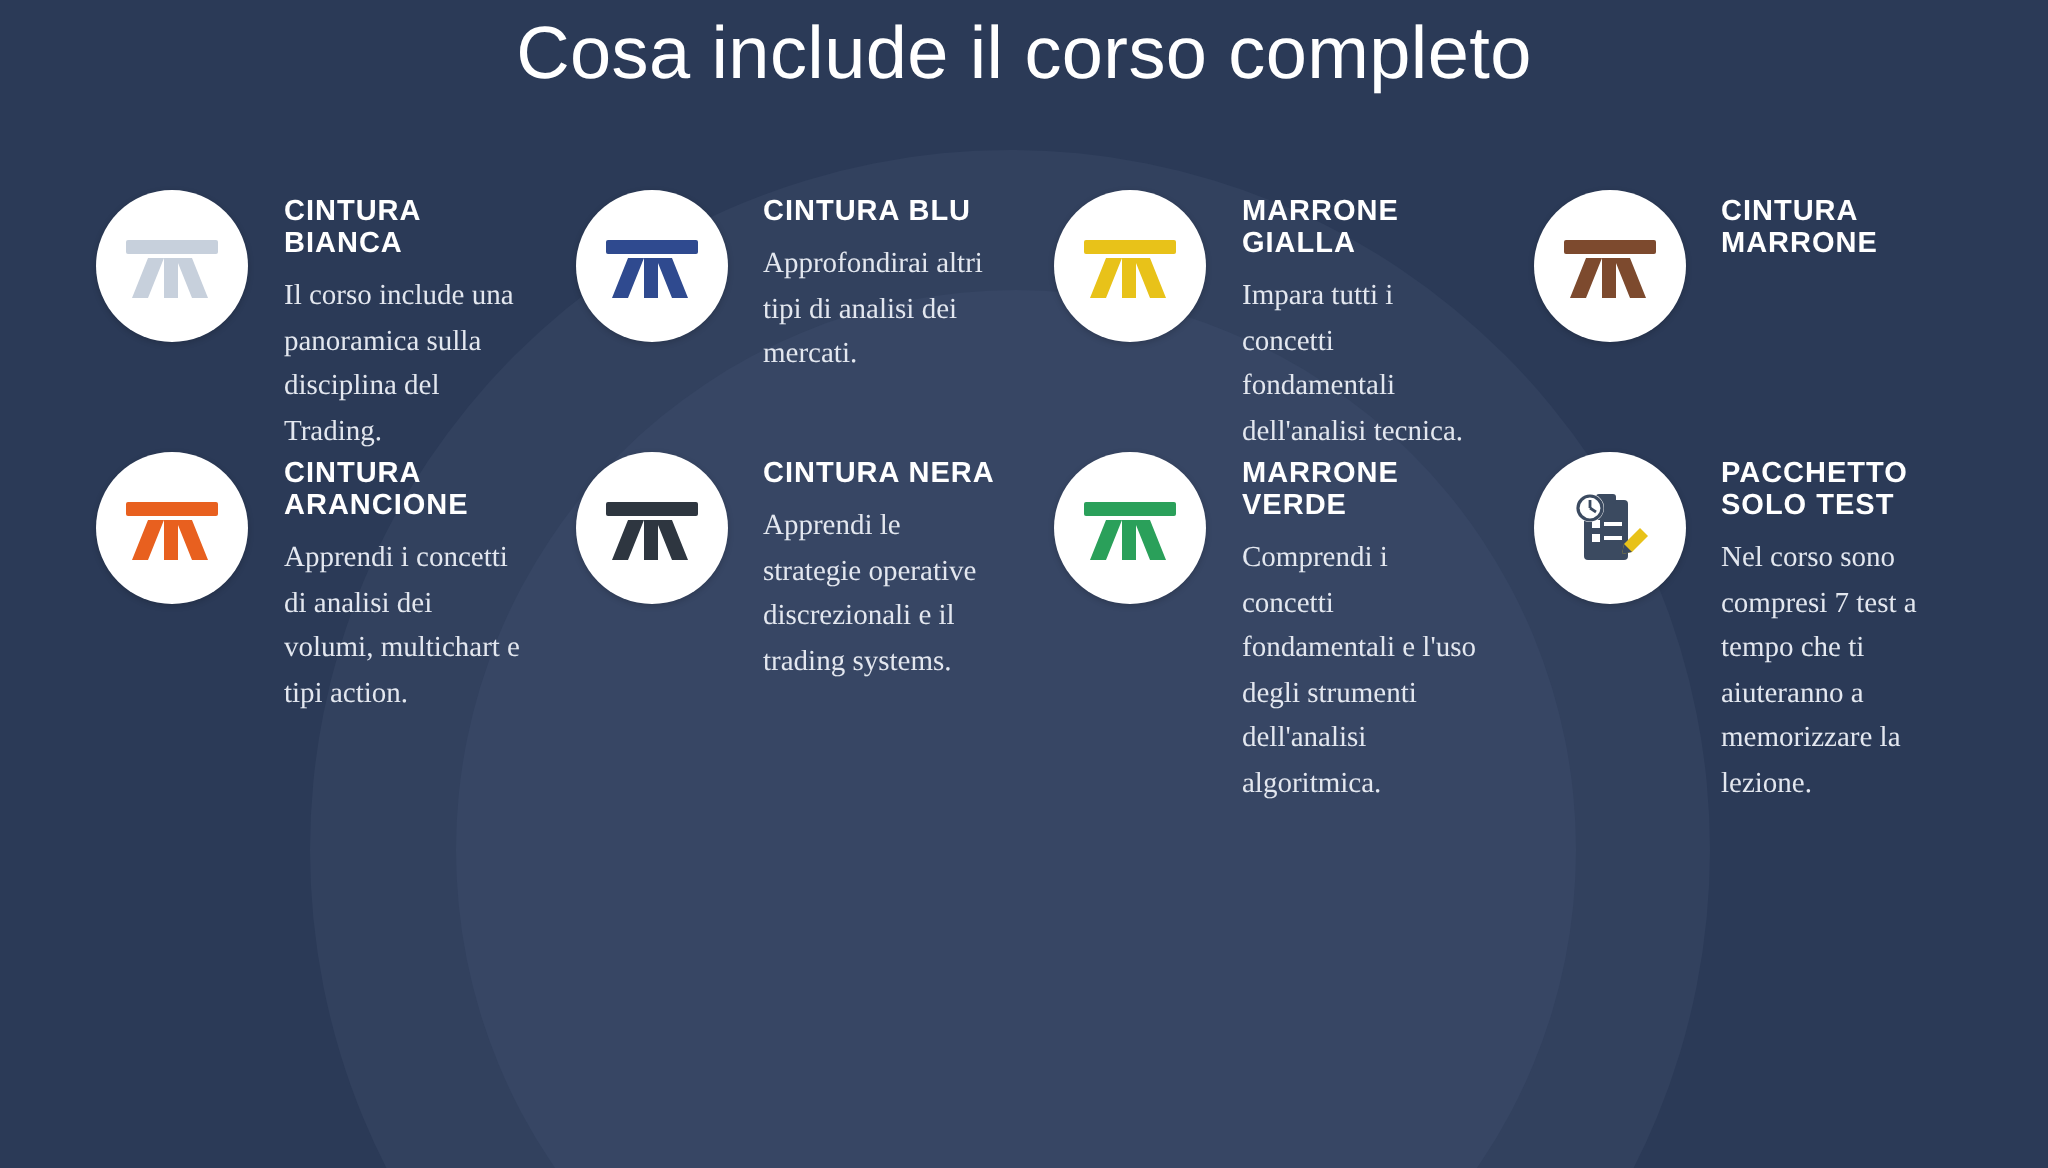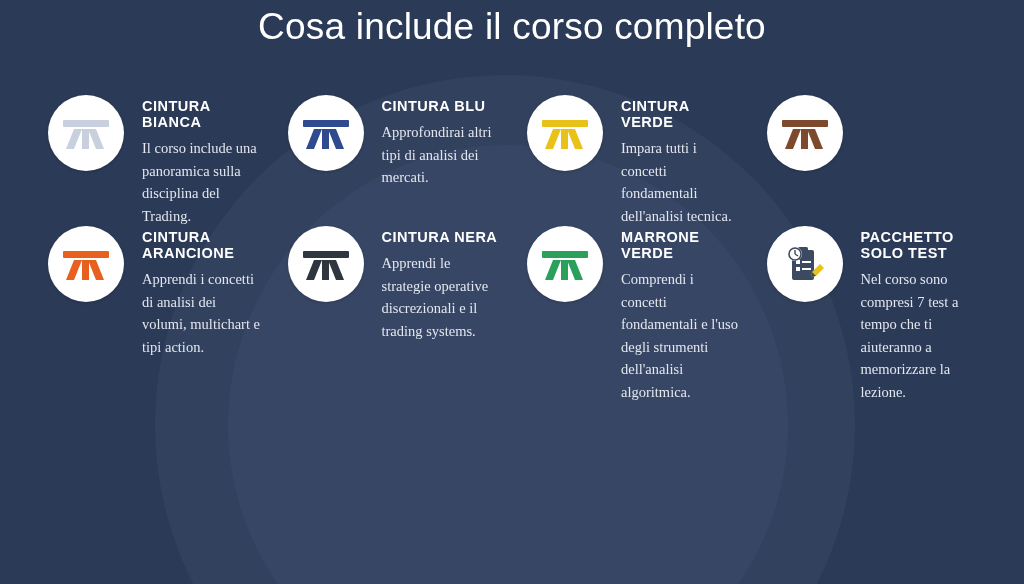--- a/index.html
+++ b/index.html
@@ -140,35 +140,36 @@
     <div class="item">
       <div class="badge">
         <svg width="46" height="34" viewBox="0 0 46 34">
           <rect x="0" y="4" width="46" height="7" rx="1" fill="#e8c219"></rect>
           <polygon points="11,13 19,13 11,33 3,33" fill="#e8c219"></polygon>
           <polygon points="25,13 33,13 41,33 33,33" fill="#e8c219"></polygon>
           <rect x="19" y="13" width="7" height="20" fill="#e8c219"></rect>
         </svg>
       </div>
       <div class="texts">
-        <div class="item-title">CINTURA VERDE</div>
+        <div class="item-title">MARRONE GIALLA</div>
         <div class="item-desc">Impara tutti i concetti fondamentali dell'analisi tecnica.</div>
       </div>
     </div>
 
     <div class="item">
       <div class="badge">
         <svg width="46" height="34" viewBox="0 0 46 34">
           <rect x="0" y="4" width="46" height="7" rx="1" fill="#7d4a2e"></rect>
           <polygon points="11,13 19,13 11,33 3,33" fill="#7d4a2e"></polygon>
           <polygon points="25,13 33,13 41,33 33,33" fill="#7d4a2e"></polygon>
           <rect x="19" y="13" width="7" height="20" fill="#7d4a2e"></rect>
         </svg>
       </div>
       <div class="texts">
+        <div class="item-title">CINTURA MARRONE</div>
       </div>
     </div>
 
     <div class="item">
       <div class="badge">
         <svg width="46" height="34" viewBox="0 0 46 34">
           <rect x="0" y="4" width="46" height="7" rx="1" fill="#e8601f"></rect>
           <polygon points="11,13 19,13 11,33 3,33" fill="#e8601f"></polygon>
           <polygon points="25,13 33,13 41,33 33,33" fill="#e8601f"></polygon>
           <rect x="19" y="13" width="7" height="20" fill="#e8601f"></rect>

